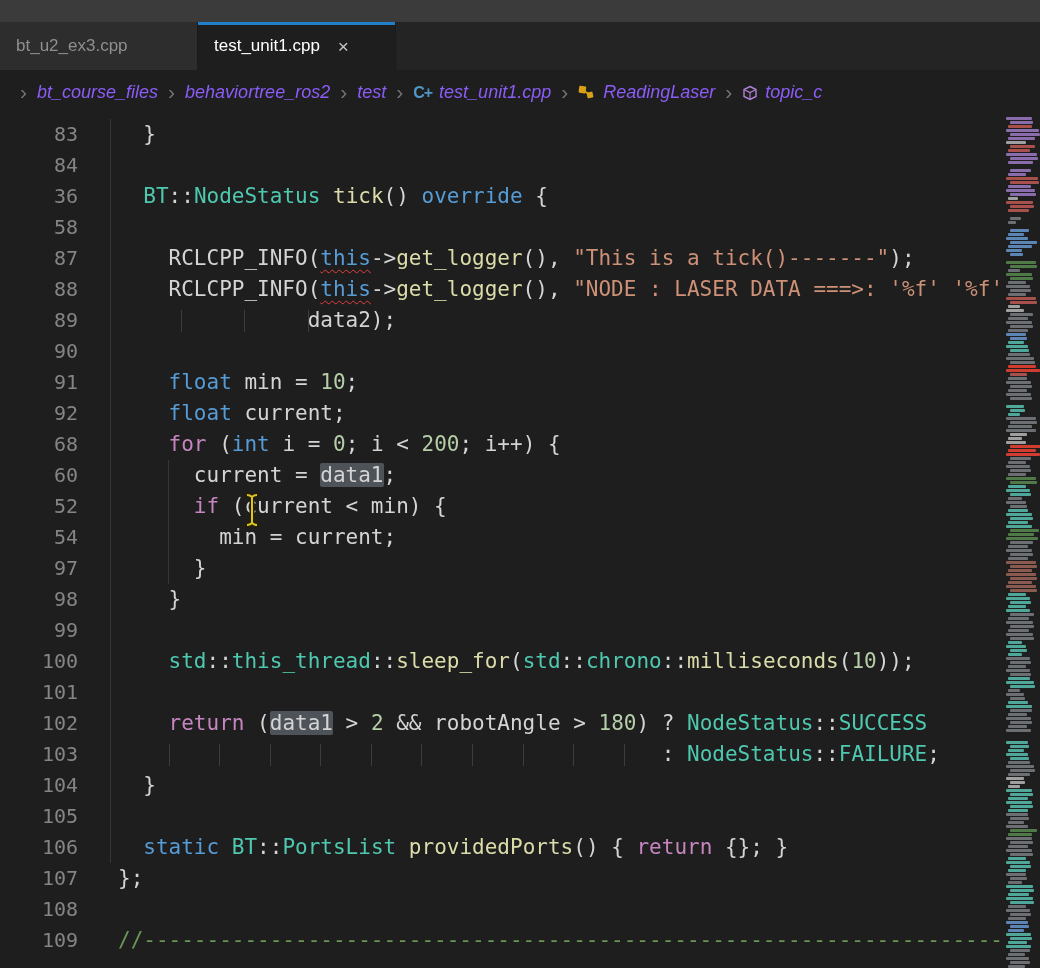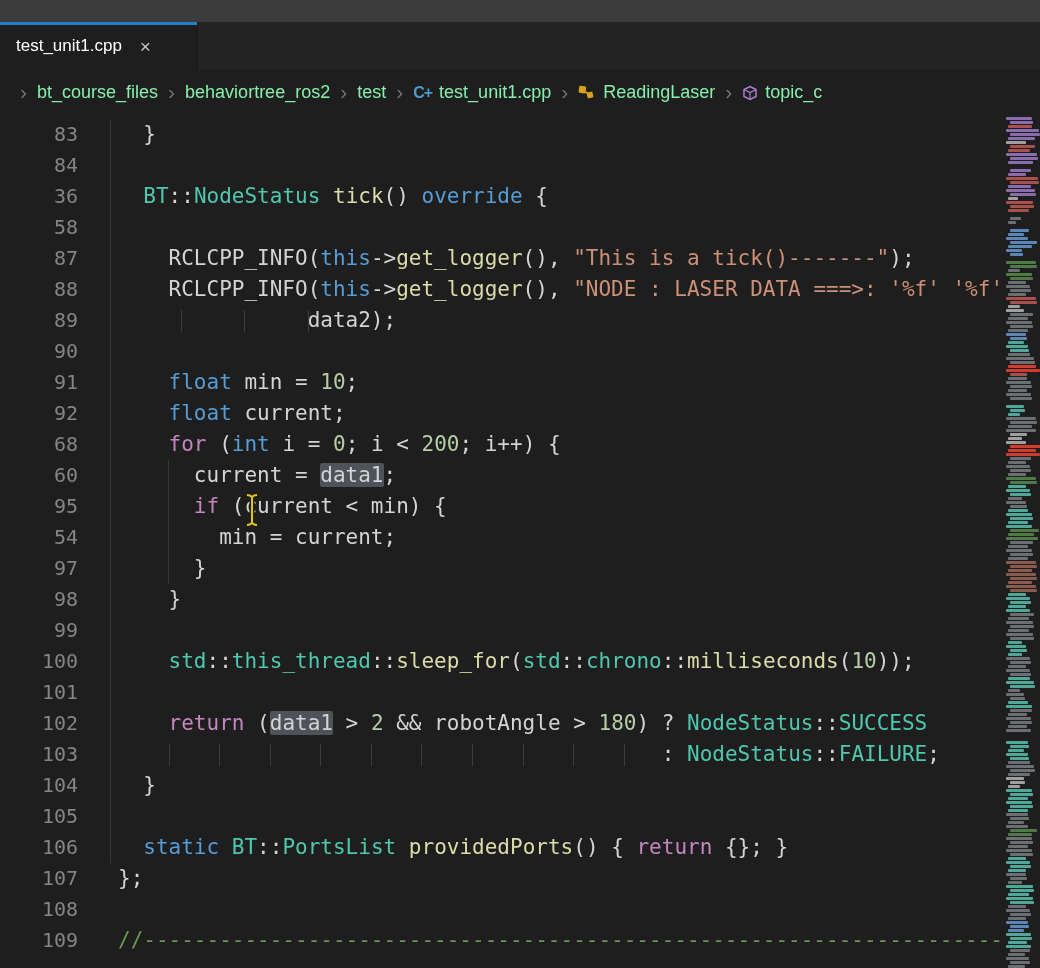--- a/index.html
+++ b/index.html
@@ -15,21 +15,21 @@
          border-right:1px solid #1b1b1b; min-width:198px; }
   .tab.active { background:#1e1e1e; color:#ffffff; }
   .tab.active::before { content:""; position:absolute; left:0; top:0; right:0; height:3px;
                         background:var(--accent,#1f7fc9); }
   .tab .close { margin-left:18px; color:#c5c5c5; font-size:19px; line-height:1; cursor:pointer; }
 
   .breadcrumbs { position:absolute; left:0; top:70px; width:1040px; height:45px;
                  background:#1e1e1e; display:flex; align-items:center; padding-left:10px;
                  font-size:18px; color:#a9a9a9; white-space:nowrap; overflow:hidden; }
   .crumb-sep { color:#767676; font-size:21px; margin:0 10px; transform:translateY(-1px); }
-  .crumb { color:#86efac; cursor:pointer; }
+  .crumb { color:#8b5cf6; cursor:pointer;font-style:italic; }
   .crumb-icon { display:inline-flex; align-items:center; margin-right:7px; }
   .icon-cpp { color:#4f98c8; font-size:16px; font-weight:bold; letter-spacing:-1px; }
 
   .editor { position:absolute; left:0; top:115px; width:1040px; height:853px; background:#1e1e1e; overflow:hidden; }
 
   .gutter { position:absolute; left:0; top:4px; width:78px; text-align:right;
             font-family:"DejaVu Sans Mono", monospace; font-size:20px; line-height:31px; color:#858585; }
   .gutter div { height:31px; }
 
   .code { position:absolute; left:118px; top:4px; right:0;
@@ -38,40 +38,43 @@
   .code .ln { height:31px; }
 
   .c-kw   { color:var(--c-kw); }
   .c-ctrl { color:var(--c-ctrl); }
   .c-type { color:var(--c-type); }
   .c-fn   { color:var(--c-fn); }
   .c-num  { color:var(--c-num); }
   .c-str  { color:var(--c-str); }
   .c-fg   { color:var(--c-fg); }
   .c-cmt  { color:var(--c-cmt); }
-  .sq { text-decoration-style:wavy; text-decoration-color:#e0413e;
+  .sq { text-decoration:underline; text-decoration-style:wavy; text-decoration-color:#e0413e;
         text-decoration-thickness:1px; text-underline-offset:4px; }
   .hl { background:#4d5359; border-radius:2px; }
   .inline-guide { display:inline-block; width:1px; margin-right:-1px; height:22px;
                   background:#3d3d3d; vertical-align:middle; }
 
   .vguide { position:absolute; width:1px; background:#363636; }
 
   .minimap { position:absolute; right:0; top:0; width:37px; height:853px; background:#1e1e1e;
              padding:2px 0 0 3px; overflow:hidden; }
   .mm-row { height:3px; margin-bottom:1px; border-radius:1px; }
 
   .cursor-ibeam { position:absolute; pointer-events:none; }
 </style>
 </head>
 <body>
 
 <div class="titlebar"></div>
 
 <div class="tabbar" id="tabbar">
+    <div class="tab">
+      <span>bt_u2_ex3.cpp</span>
+    </div>
     <div class="tab active">
       <span>test_unit1.cpp</span>
       <span class="close">×</span>
     </div>
   </div>
 
 <div class="breadcrumbs" id="breadcrumbs">
     <span class="crumb-sep">›</span>
     <span class="crumb">bt_course_files</span>
     <span class="crumb-sep">›</span>
@@ -113,21 +116,21 @@
       <div>36</div>
       <div>58</div>
       <div>87</div>
       <div>88</div>
       <div>89</div>
       <div>90</div>
       <div>91</div>
       <div>92</div>
       <div>68</div>
       <div>60</div>
-      <div>95</div>
+      <div>52</div>
       <div>54</div>
       <div>97</div>
       <div>98</div>
       <div>99</div>
       <div>100</div>
       <div>101</div>
       <div>102</div>
       <div>103</div>
       <div>104</div>
       <div>105</div>

